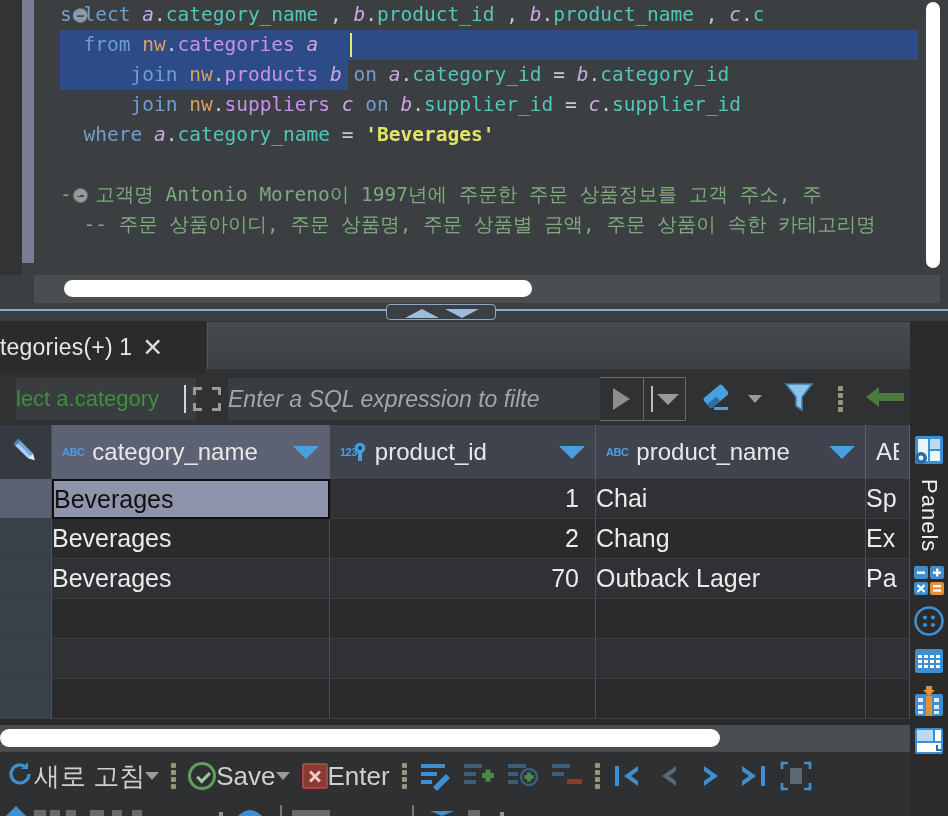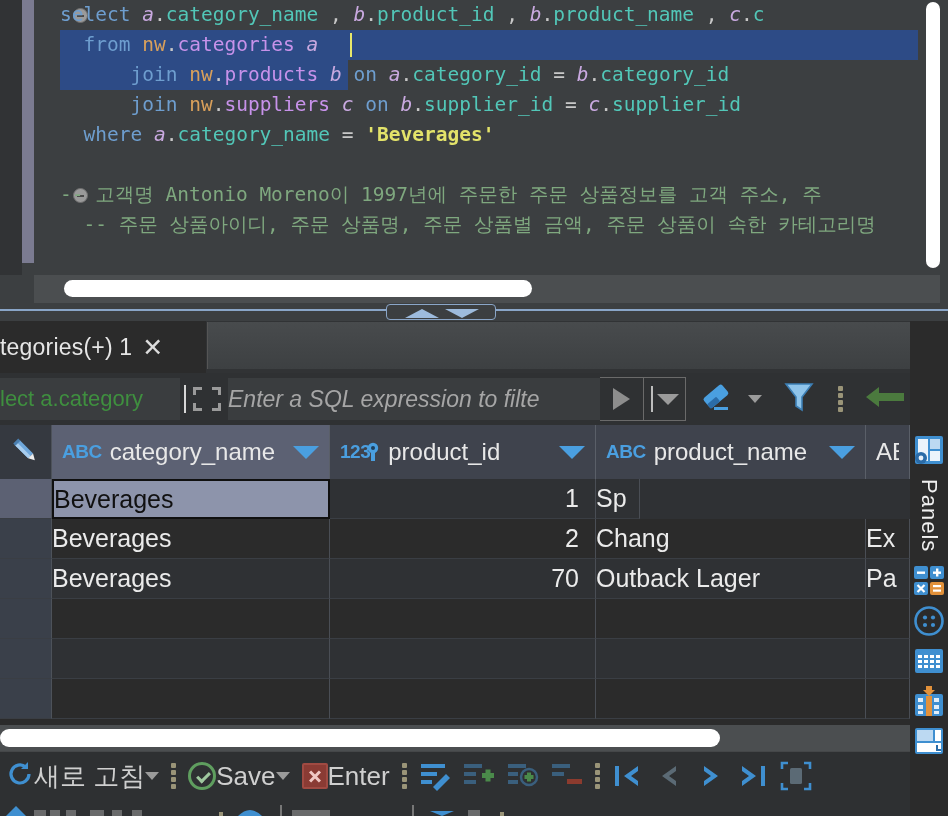--- a/index.html
+++ b/index.html
@@ -56,21 +56,21 @@
   .tab-active{position:absolute;left:0;top:0;width:206px;height:52px;background:#2b2b2b;
     display:flex;align-items:center;gap:10px;padding-left:0;box-sizing:border-box;}
   .tab-label{color:#e6e6e6;font-size:23px;letter-spacing:.2px;padding-left:0;}
   .tab-close{color:#dcdcdc;font-size:25px;line-height:1;cursor:pointer;}
   .tab-rest{position:absolute;left:207px;top:1px;width:741px;height:47px;
     background:linear-gradient(#484b4d,#3d4042);border-left:1px solid #555;}
 
   
   .filterbar{position:absolute;left:0;top:373px;width:948px;height:52px;background:#2f3133;
     border-bottom:1px solid #4a4d4f;display:flex;align-items:center;}
-  .fb-query{position:absolute;left:0;top:5px;height:42px;width:180px;background:#3a3d3f;
+  .fb-query{position:absolute;left:16px;top:5px;height:42px;width:180px;background:#3a3d3f;
     display:flex;align-items:center;color:#3f8f3f;font-size:22px;overflow:hidden;}
   .fb-caret{position:absolute;left:184px;top:12px;width:2px;height:28px;background:#d6d6d6;}
   .fb-expand{position:absolute;left:192px;top:12px;width:30px;height:28px;cursor:pointer;}
   .fb-input{position:absolute;left:228px;top:5px;width:372px;height:42px;background:#3a3d3f;
     display:flex;align-items:center;color:#a6a6a6;font-size:23px;font-style:italic;overflow:hidden;}
   .fb-apply{position:absolute;left:600px;top:4px;width:44px;height:44px;
     border:1px solid #6a6a6a;border-left:none;box-sizing:border-box;display:flex;align-items:center;justify-content:center;}
   .fb-apply2{position:absolute;left:644px;top:4px;width:42px;height:44px;
     border:1px solid #6a6a6a;border-left:none;box-sizing:border-box;display:flex;align-items:center;justify-content:center;gap:4px;}
   .vsep{width:2px;height:26px;background:#bdbdbd;}
@@ -83,21 +83,21 @@
 
   
   .grid{position:absolute;left:0;top:425px;width:910px;height:300px;background:#2b2b2b;overflow:hidden;}
   .ghead{position:absolute;left:0;top:0;width:910px;height:54px;background:#3f434d;
     border-bottom:1px solid #5a5f68;display:flex;}
   .gh-rownum{width:52px;height:54px;background:#353940;border-right:1px solid #4d525a;
     display:flex;align-items:center;justify-content:center;}
   .gh-cell{height:54px;border-right:1px solid #5a5f68;display:flex;align-items:center;
     gap:8px;padding:0 10px;box-sizing:border-box;color:#e8e8e8;font-size:24px;overflow:hidden;}
   .gh-cell.sel{background:#5c6173;}
-  .gh-type{font-size:19px;font-weight:bold;color:#4a9fe0;letter-spacing:-.5px;flex:none;}
+  .gh-type{font-size:11px;font-weight:bold;color:#4a9fe0;letter-spacing:-.5px;flex:none;}
   .gh-name{flex:1;white-space:nowrap;overflow:hidden;}
   .gh-sort{width:0;height:0;border-left:13px solid transparent;border-right:13px solid transparent;
     border-top:13px solid #4a9fe0;flex:none;}
   .grow{position:absolute;left:0;width:910px;height:40px;display:flex;}
   .gr-num{width:52px;height:40px;border-right:1px solid #4d525a;border-bottom:1px solid #3a3e44;
     background:#3a404a;box-sizing:border-box;}
   .gr-num.sel{background:#5c6173;}
   .gcell{height:40px;border-right:1px solid #4a4e55;border-bottom:1px solid #3a3e44;
     box-sizing:border-box;display:flex;align-items:center;padding:0 0;
     color:#ebebeb;font-size:25px;overflow:hidden;white-space:nowrap;}
@@ -274,20 +274,21 @@
           <div class="gh-cell" style="width: 44px;">
             <span class="gh-name">AB</span>
           </div>
         </div>
     </div>
     <div id="grid-body">
         <div class="grow row-odd" style="top: 54px;">
           <div class="gr-num sel"></div>
           <div class="gcell active" style="width: 278px;">Beverages</div>
           <div class="gcell num" style="width: 266px;">1</div>
+          <div class="gcell" style="width: 270px;">Chai</div>
           <div class="gcell" style="width: 44px;">Sp</div>
         </div>
         <div class="grow row-even" style="top: 94px;">
           <div class="gr-num"></div>
           <div class="gcell" style="width: 278px;">Beverages</div>
           <div class="gcell num" style="width: 266px;">2</div>
           <div class="gcell" style="width: 270px;">Chang</div>
           <div class="gcell" style="width: 44px;">Ex</div>
         </div>
         <div class="grow row-odd" style="top: 134px;">

